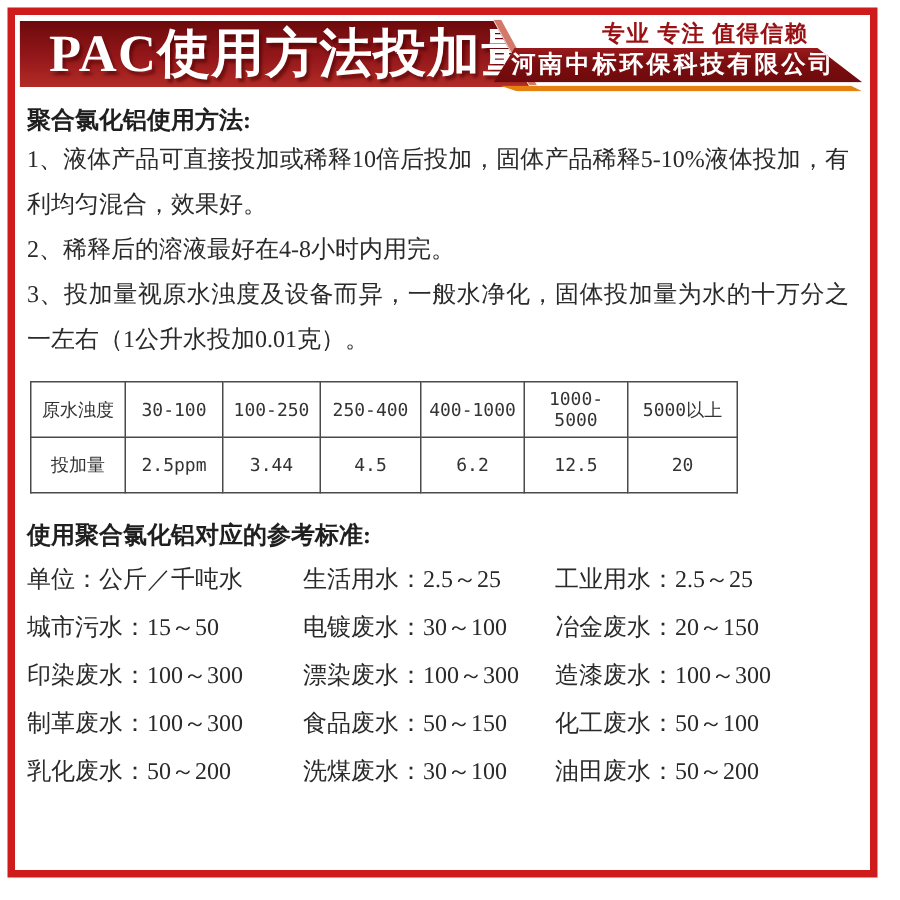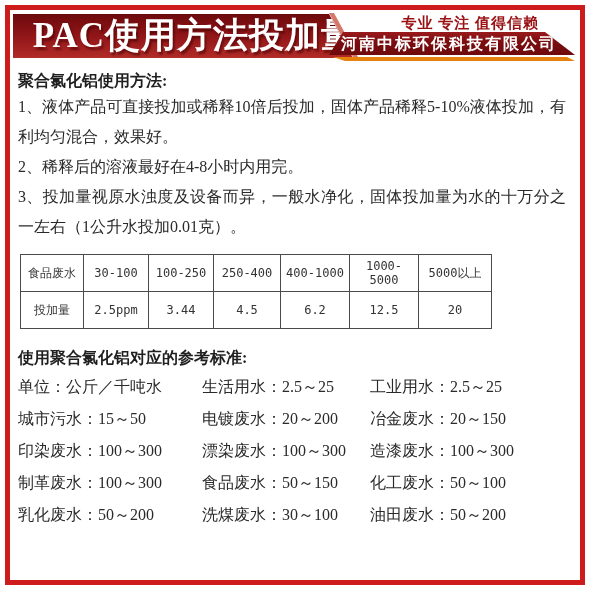--- a/index.html
+++ b/index.html
@@ -93,21 +93,21 @@
       <div class="sec-heading">聚合氯化铝使用方法:</div>
       <p class="usage-item">1、液体产品可直接投加或稀释10倍后投加，固体产品稀释5-10%液体投加，有利均匀混合，效果好。</p>
       <p class="usage-item">2、稀释后的溶液最好在4-8小时内用完。</p>
       <p class="usage-item">3、投加量视原水浊度及设备而异，一般水净化，固体投加量为水的十万分之一左右（1公升水投加0.01克）。</p>
     </div>
 
 
     <table class="dosage">
       <tbody>
         <tr>
-          <td style="width:58px">食品废水</td>
+          <td style="width:58px">原水浊度</td>
           <td style="width:60px">30-100</td>
           <td style="width:60px">100-250</td>
           <td style="width:62px">250-400</td>
           <td style="width:64px">400-1000</td>
           <td style="width:64px">1000-5000</td>
           <td style="width:68px">5000以上</td>
         </tr>
         <tr>
           <td>投加量</td>
           <td>2.5ppm</td>
@@ -120,21 +120,21 @@
       </tbody>
     </table>
 
     <div class="sec-heading standards-heading">使用聚合氯化铝对应的参考标准:</div>
 
     <div class="standards-grid">
       <span>单位：公斤／千吨水</span>
       <span>生活用水：2.5～25</span>
       <span>工业用水：2.5～25</span>
       <span>城市污水：15～50</span>
-      <span>电镀废水：20～200</span>
+      <span>电镀废水：30～100</span>
       <span>冶金废水：20～150</span>
       <span>印染废水：100～300</span>
       <span>漂染废水：100～300</span>
       <span>造漆废水：100～300</span>
       <span>制革废水：100～300</span>
       <span>食品废水：50～150</span>
       <span>化工废水：50～100</span>
       <span>乳化废水：50～200</span>
       <span>洗煤废水：30～100</span>
       <span>油田废水：50～200</span>

